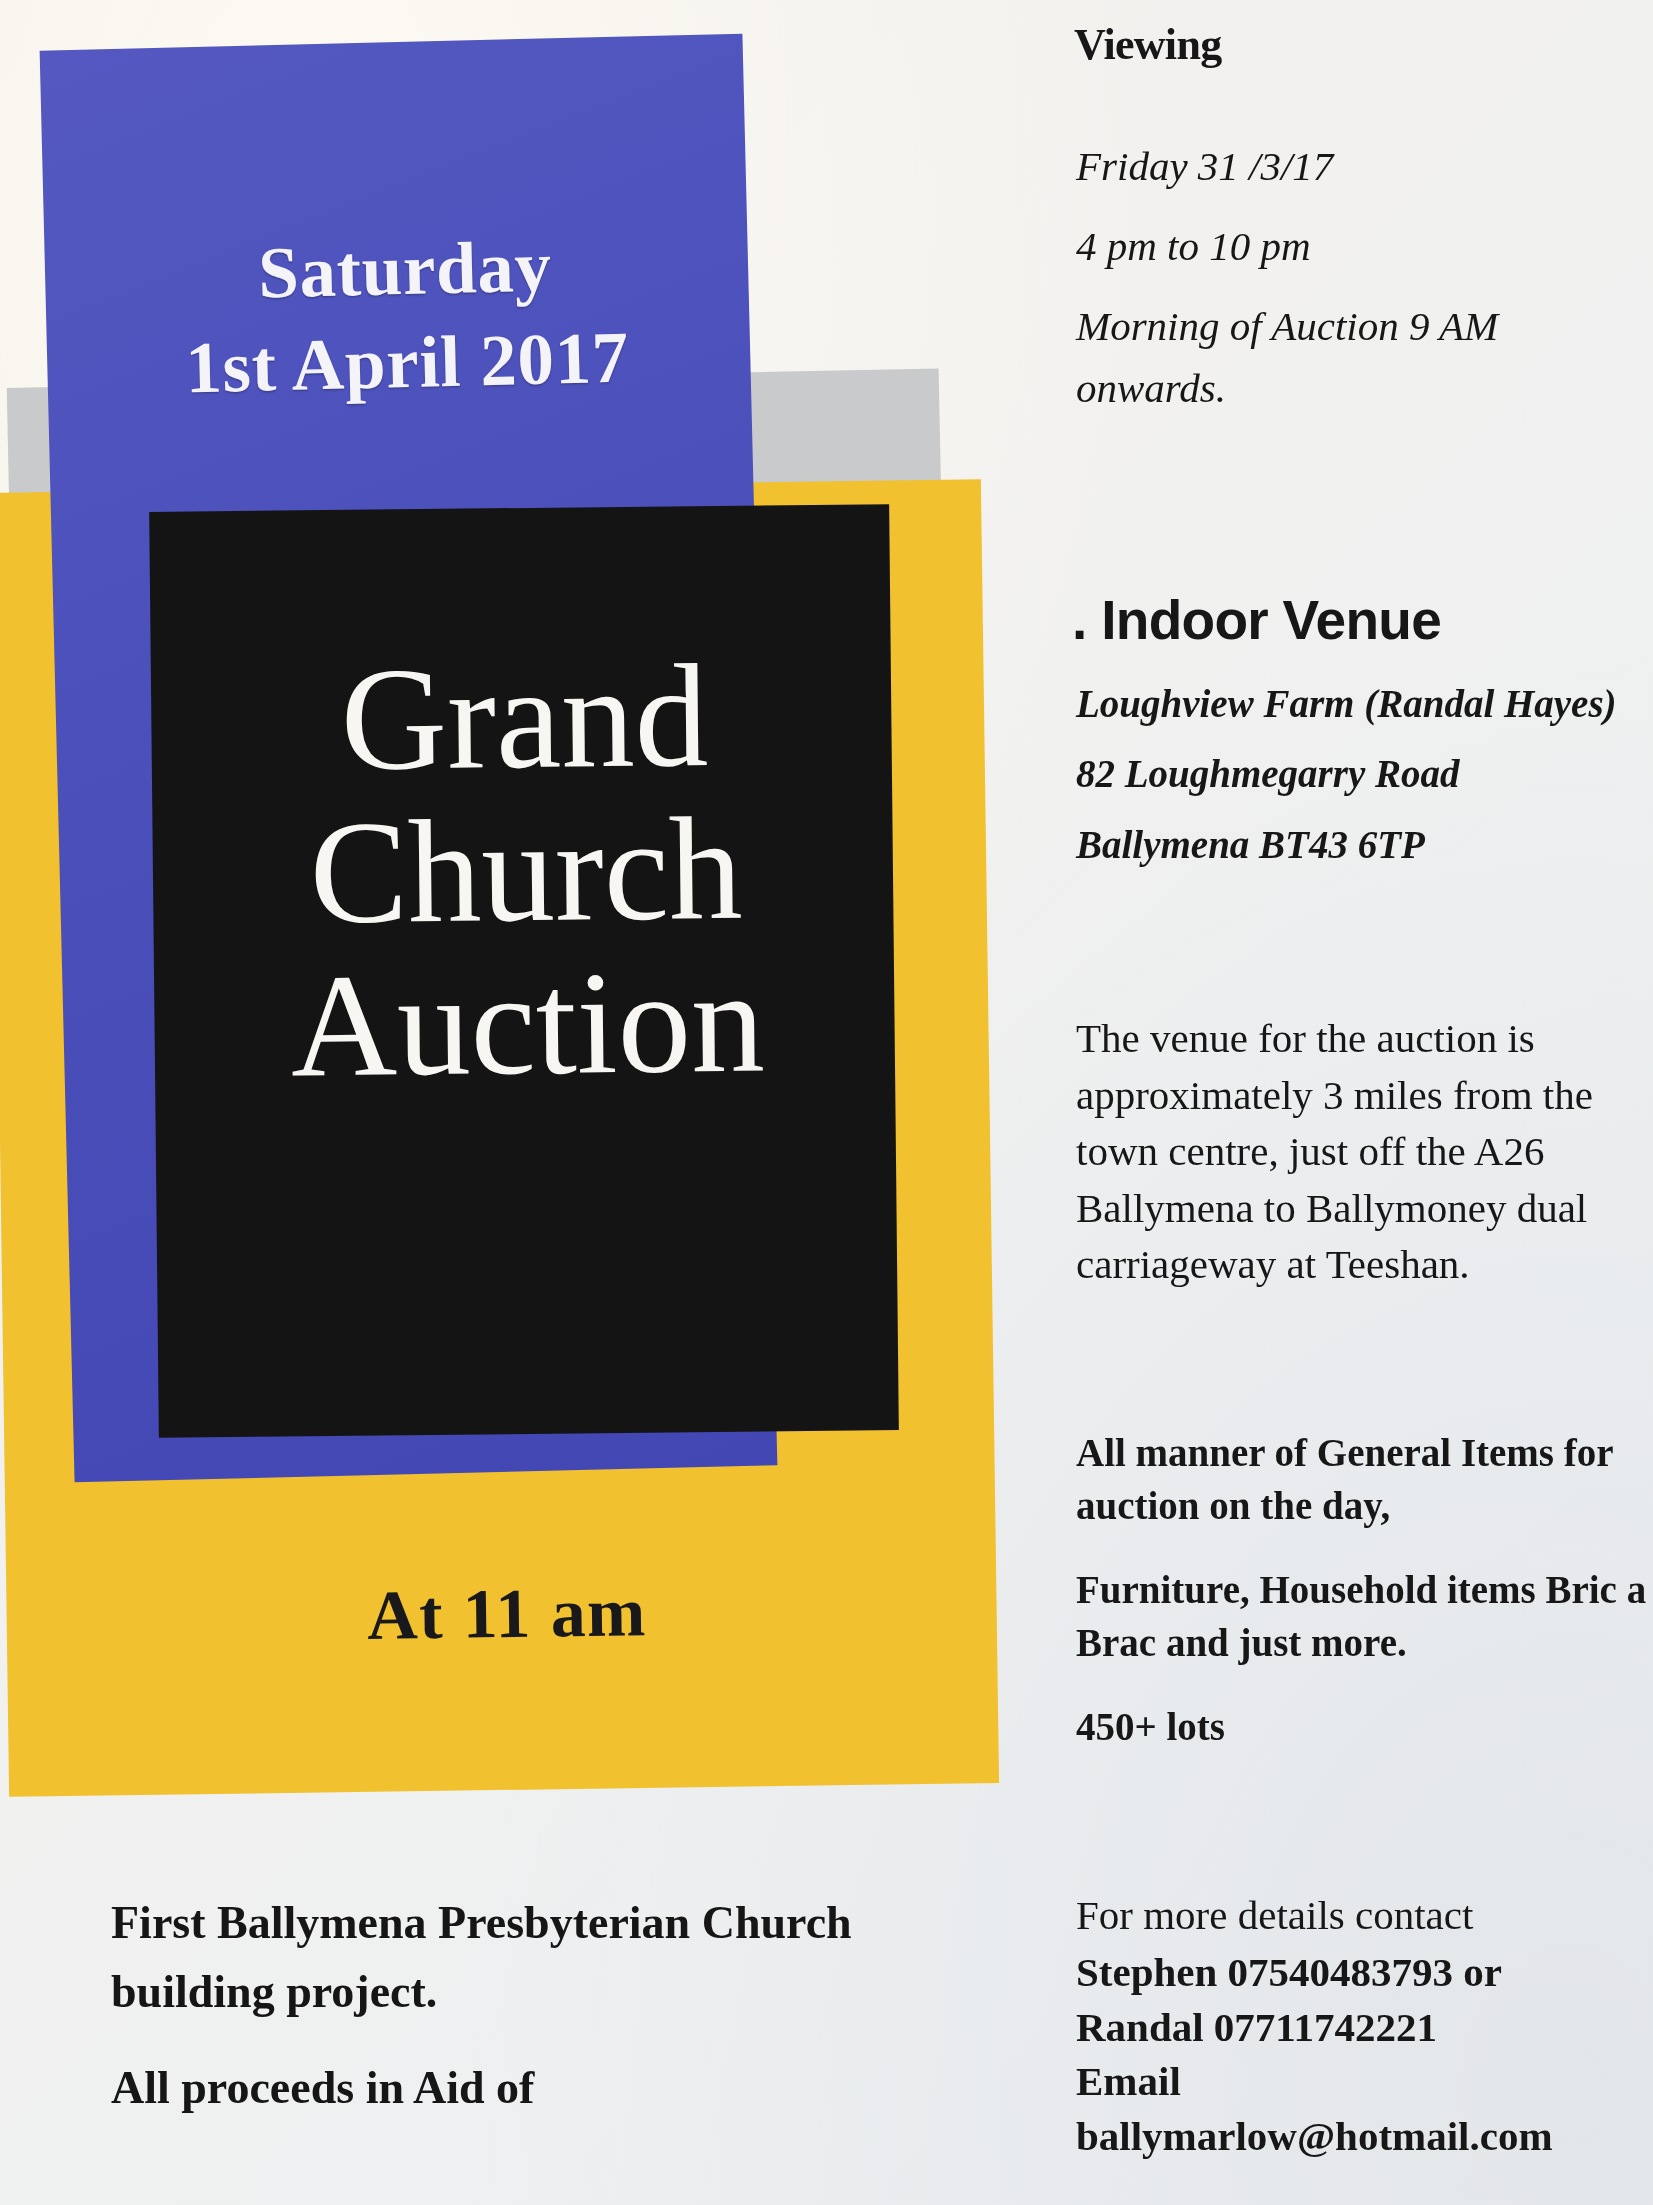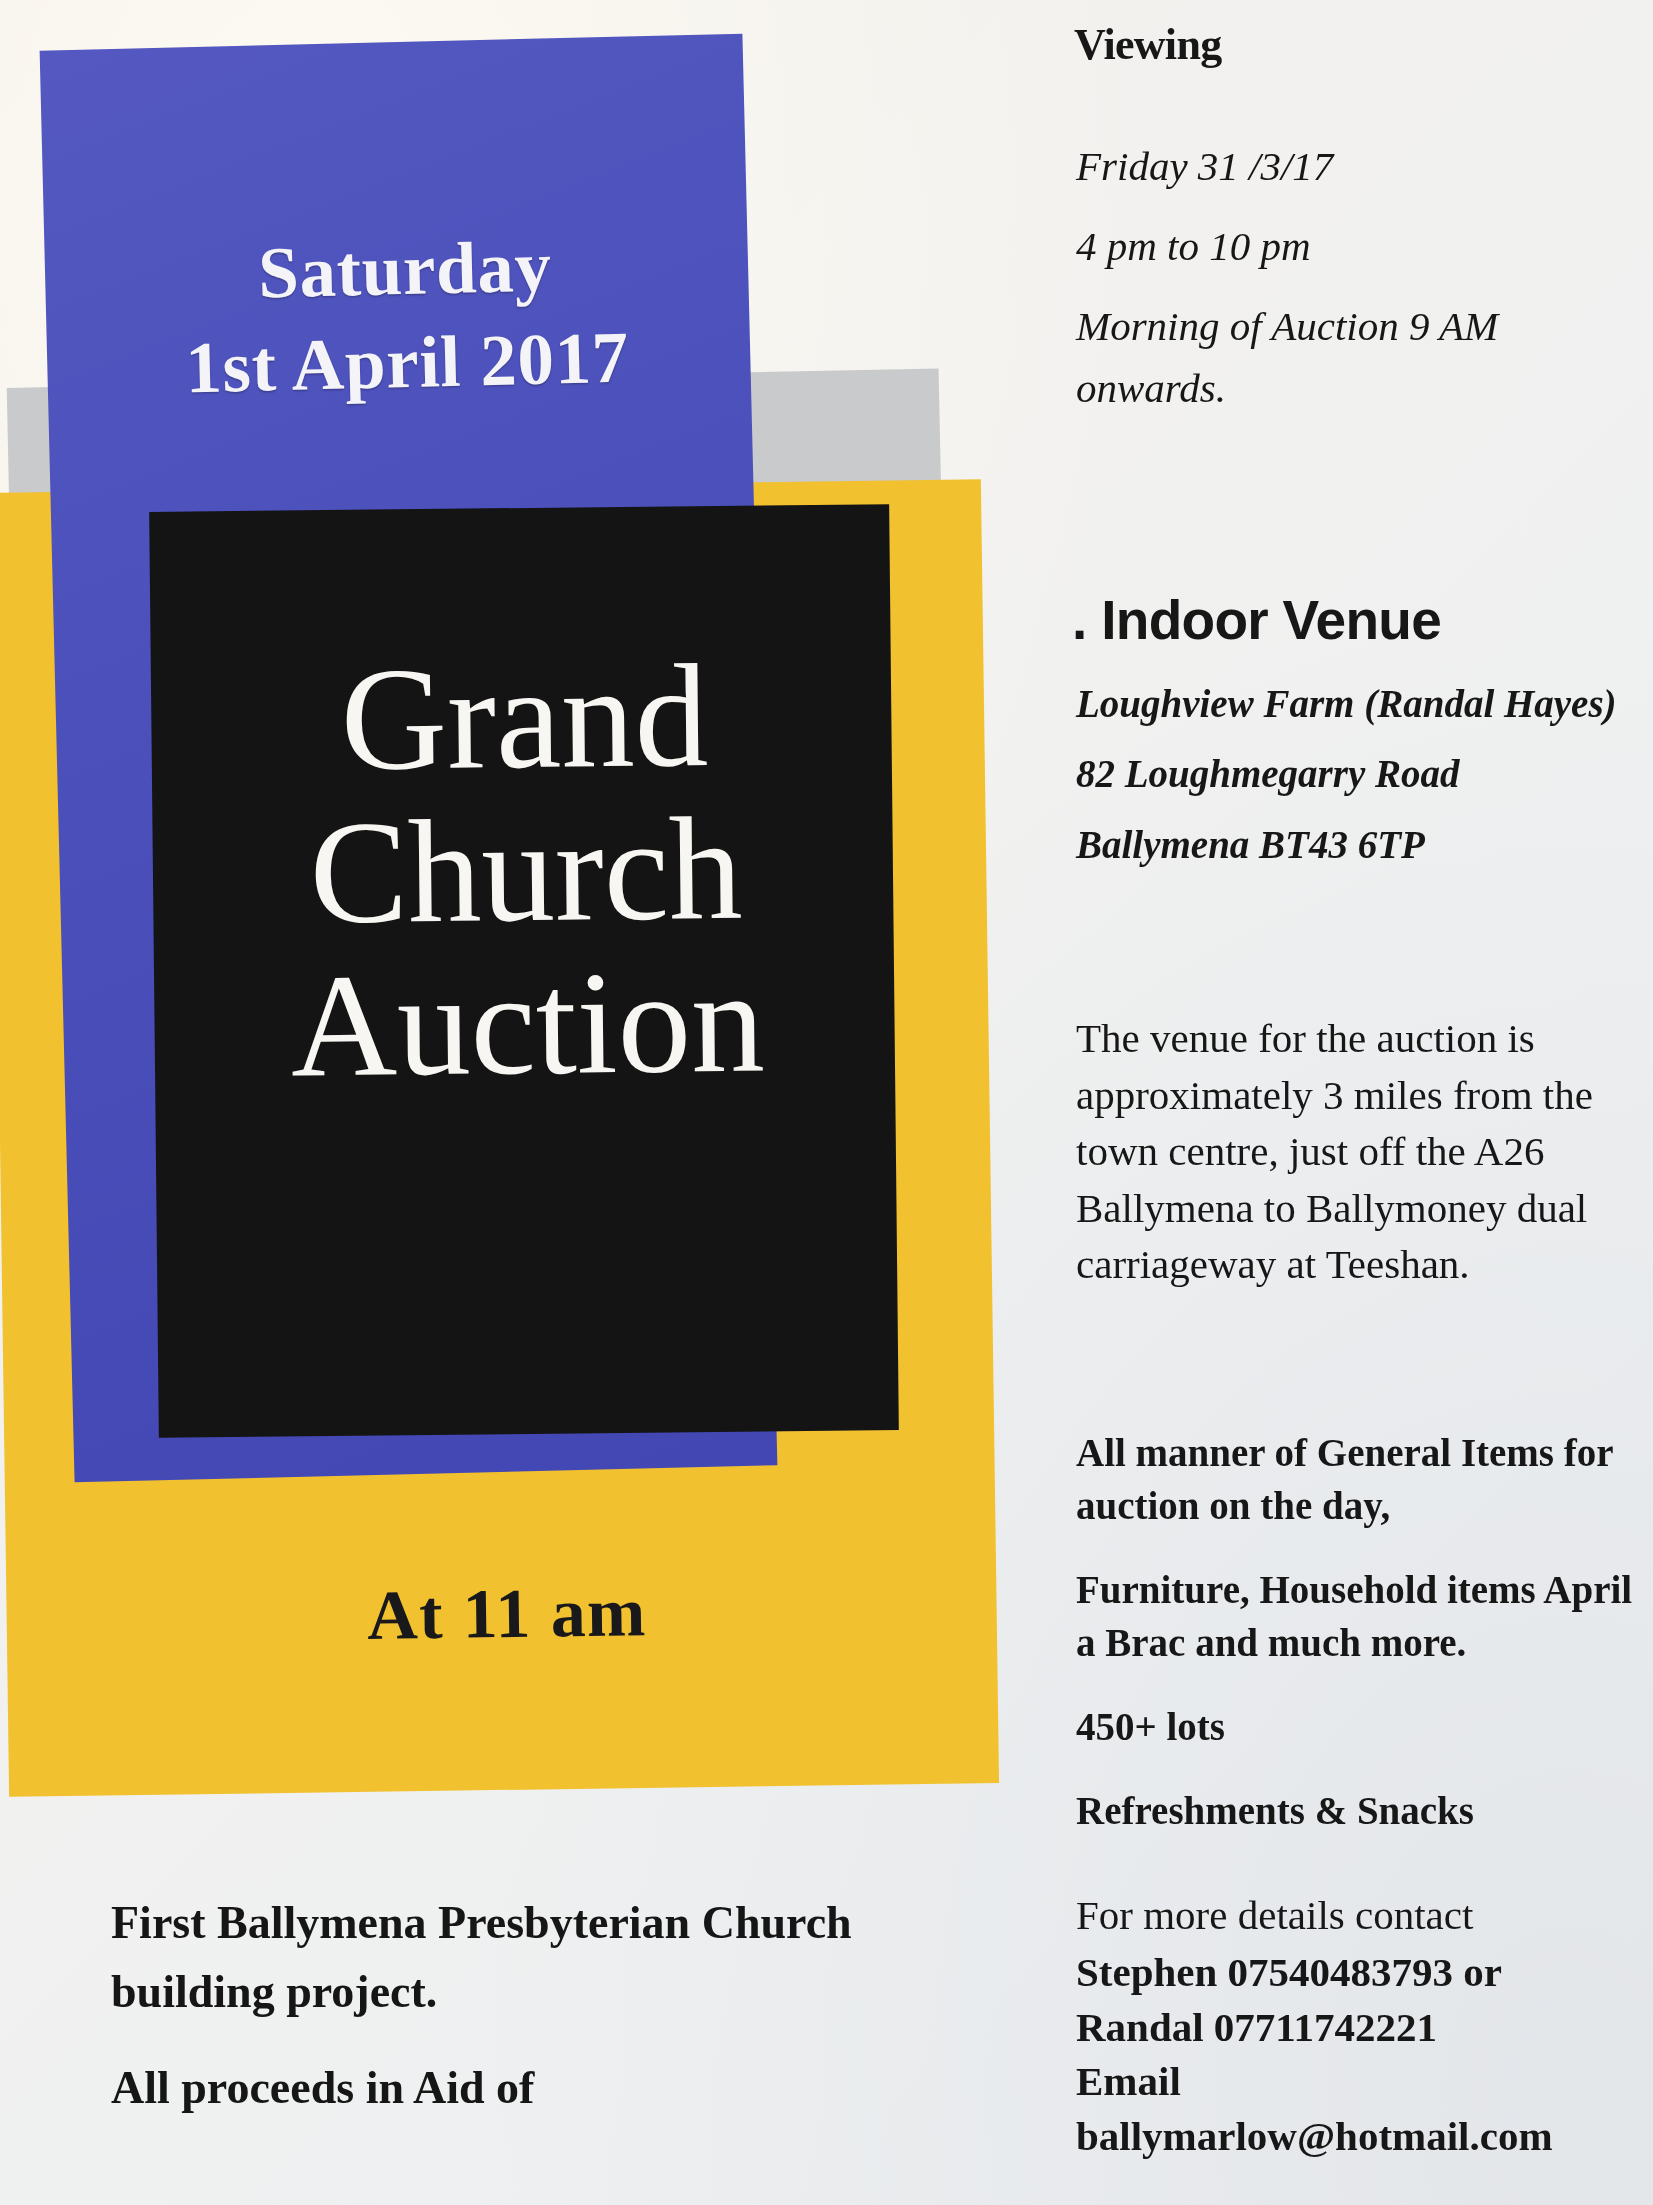--- a/index.html
+++ b/index.html
@@ -269,23 +269,22 @@
     <div class="venue-lines">
       <p>Loughview Farm (Randal Hayes)</p>
       <p>82 Loughmegarry Road</p>
       <p>Ballymena BT43 6TP</p>
     </div>
 
     <div class="venue-desc">The venue for the auction is approximately 3 miles  from the town centre, just off the A26  Ballymena to Ballymoney dual carriageway at Teeshan.</div>
 
     <div class="items-block">
       <p>All manner of General Items for auction on the day,</p>
-      <p>Furniture, Household items April a Brac and much more.</p>
+      <p>Furniture, Household items Bric a Brac and just more.</p>
       <p>450+ lots</p>
-      <p>Refreshments  &amp; Snacks</p>
     </div>
 
     <div class="contact-block">
       <p class="intro">For more details contact</p>
       <p class="bold">Stephen 07540483793 or</p>
       <p class="bold">Randal 07711742221</p>
       <p class="bold">Email</p>
       <p class="bold">ballymarlow@hotmail.com</p>
     </div>
 

